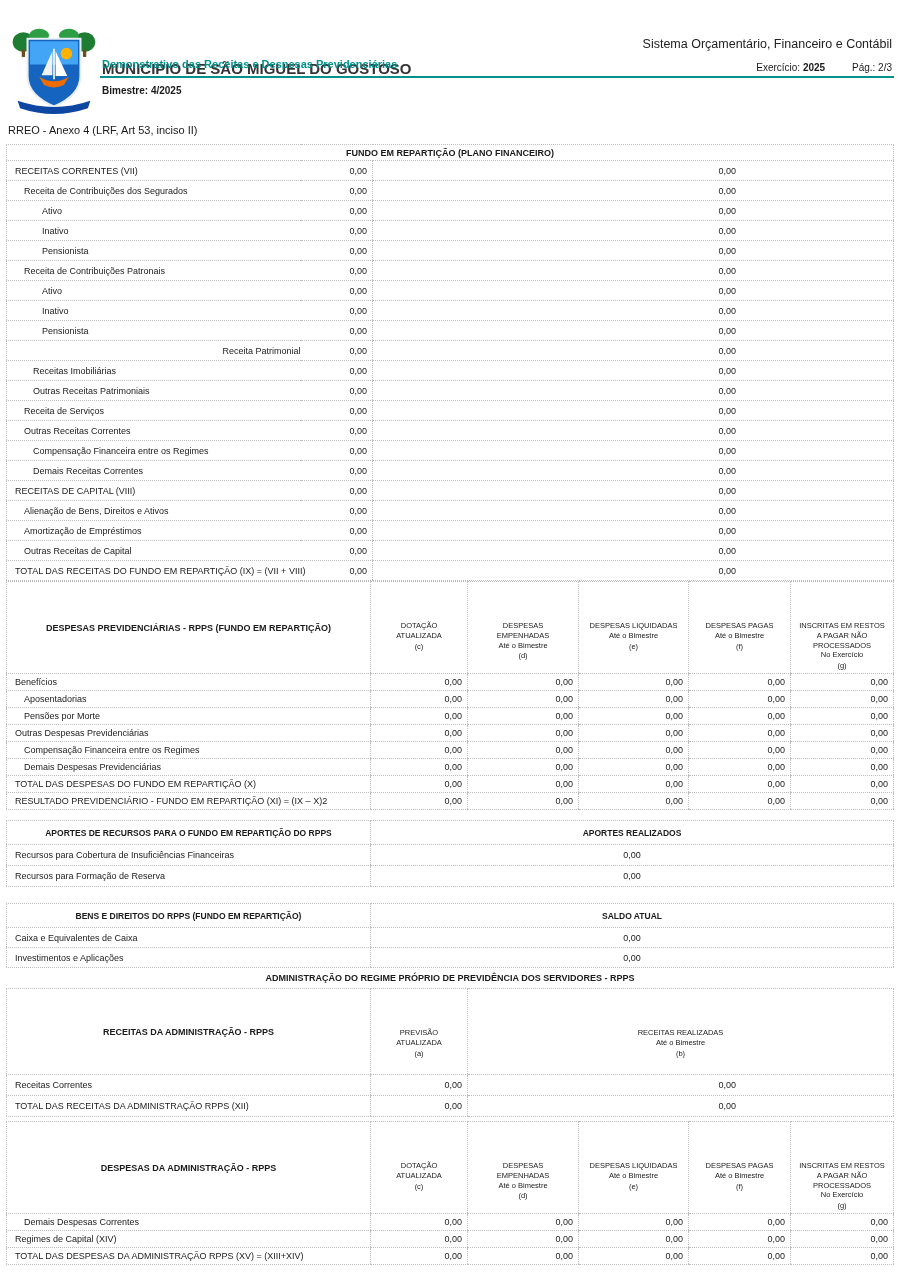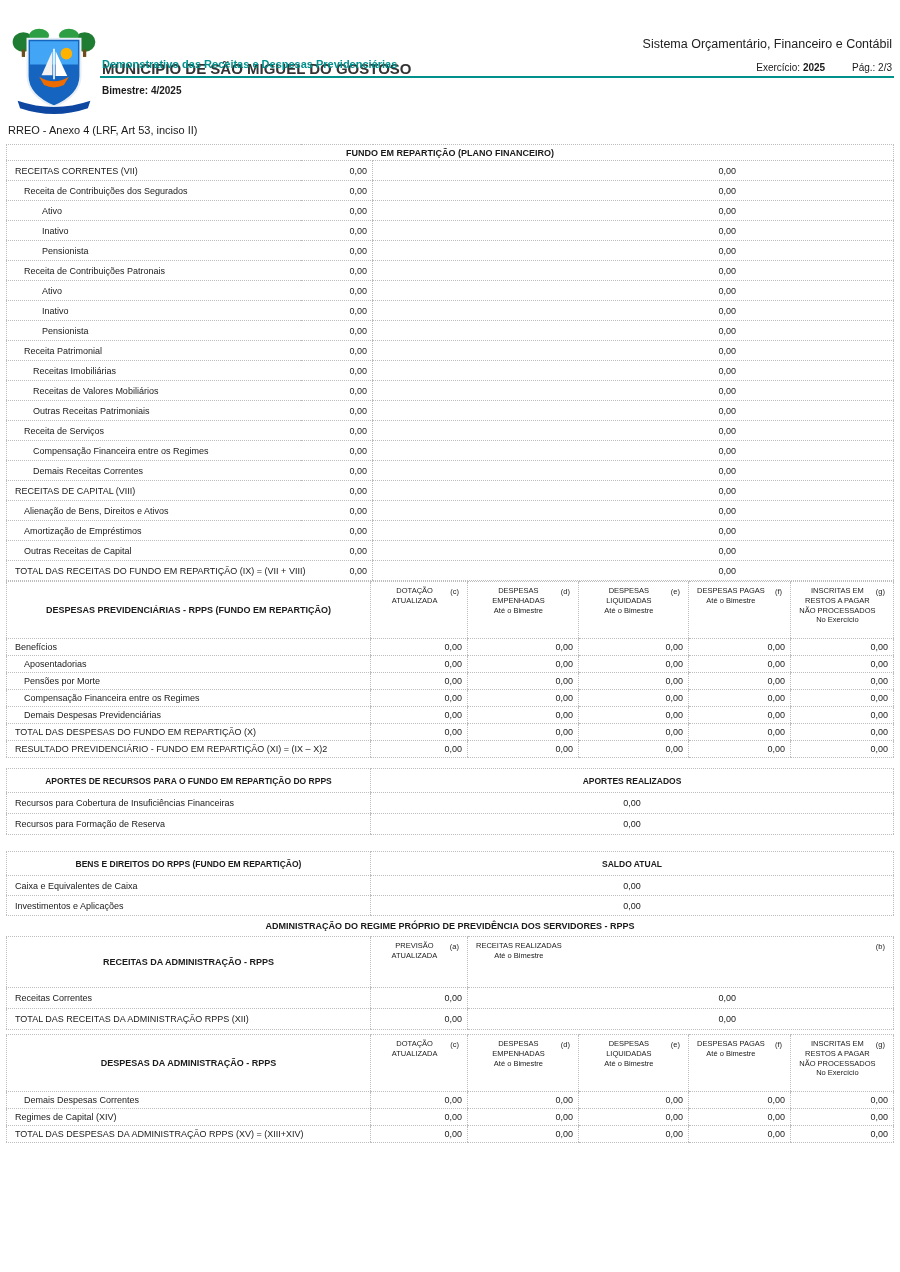--- a/index.html
+++ b/index.html
@@ -41,21 +41,21 @@
   .lbl{font-size:9px;text-align:left;white-space:nowrap;overflow:visible;}
   .num{font-size:9px;text-align:right;padding-right:5px;white-space:nowrap;}
   .num-wide{font-size:9px;text-align:right;padding-right:157px;white-space:nowrap;}
   .num-center{font-size:9px;text-align:center;}
 
   .rh20 tbody td{height:20px;}
   .rh21 tbody td{height:21px;}
   .rh17 tbody td{height:17px;}
 
   .colhead{vertical-align:top;}
-  .ch{display:flex;flex-direction:row;justify-content:space-between;padding:4px 8px 4px;}
+  .ch{display:flex;flex-direction:column;justify-content:flex-start;padding:4px 8px 4px;margin-top:35px;}
   .ch56{height:56px;}
   .ch46{height:50px;}
   .ch-main,.ch-sub,.ch-letter{font-size:7.5px;text-align:center;line-height:1.3;}
   .ch-letter{padding-top:1px;}
 
   .mt10{margin-top:10px;}
   .mt16{margin-top:16px;}
   .mt4{margin-top:4px;}
   .admin-sec{font-size:9px;font-weight:bold;text-align:center;margin:3px 0;padding:2px 0;}
 
@@ -160,49 +160,49 @@
     <td class="num-wide sep">0,00</td>
   </tr>
 
   <tr>
     <td class="lbl" style="padding-left: 35px;">Pensionista</td>
     <td class="num">0,00</td>
     <td class="num-wide sep">0,00</td>
   </tr>
 
   <tr>
-    <td class="lbl" style="padding-left: 17px;">Receita Patrimonial</td>
+    <td class="lbl" style="padding-left: 17px; text-align: right;">Receita Patrimonial</td>
     <td class="num">0,00</td>
     <td class="num-wide sep">0,00</td>
   </tr>
 
   <tr>
     <td class="lbl" style="padding-left: 26px;">Receitas Imobiliárias</td>
     <td class="num">0,00</td>
     <td class="num-wide sep">0,00</td>
   </tr>
 
-  <tr>
-    <td class="lbl" style="padding-left: 26px;">Receitas de Valores Mobiliários</td>
-    <td class="num">0,00</td>
-    <td class="num-wide sep">0,00</td>
-  </tr>
 
   <tr>
     <td class="lbl" style="padding-left: 26px;">Outras Receitas Patrimoniais</td>
     <td class="num">0,00</td>
     <td class="num-wide sep">0,00</td>
   </tr>
 
   <tr>
     <td class="lbl" style="padding-left: 17px;">Receita de Serviços</td>
     <td class="num">0,00</td>
     <td class="num-wide sep">0,00</td>
   </tr>
 
+  <tr>
+    <td class="lbl" style="padding-left: 17px;">Outras Receitas Correntes</td>
+    <td class="num">0,00</td>
+    <td class="num-wide sep">0,00</td>
+  </tr>
 
   <tr>
     <td class="lbl" style="padding-left: 26px;">Compensação Financeira entre os Regimes</td>
     <td class="num">0,00</td>
     <td class="num-wide sep">0,00</td>
   </tr>
 
   <tr>
     <td class="lbl" style="padding-left: 26px;">Demais Receitas Correntes</td>
     <td class="num">0,00</td>
@@ -320,20 +320,28 @@
 
   <tr>
     <td class="lbl" style="padding-left: 17px;">Pensões por Morte</td>
     <td class="num sep">0,00</td>
     <td class="num sep">0,00</td>
     <td class="num sep">0,00</td>
     <td class="num sep">0,00</td>
     <td class="num sep">0,00</td>
   </tr>
 
+  <tr>
+    <td class="lbl" style="padding-left: 8px;">Outras Despesas Previdenciárias</td>
+    <td class="num sep">0,00</td>
+    <td class="num sep">0,00</td>
+    <td class="num sep">0,00</td>
+    <td class="num sep">0,00</td>
+    <td class="num sep">0,00</td>
+  </tr>
 
   <tr>
     <td class="lbl" style="padding-left: 17px;">Compensação Financeira entre os Regimes</td>
     <td class="num sep">0,00</td>
     <td class="num sep">0,00</td>
     <td class="num sep">0,00</td>
     <td class="num sep">0,00</td>
     <td class="num sep">0,00</td>
   </tr>
 

